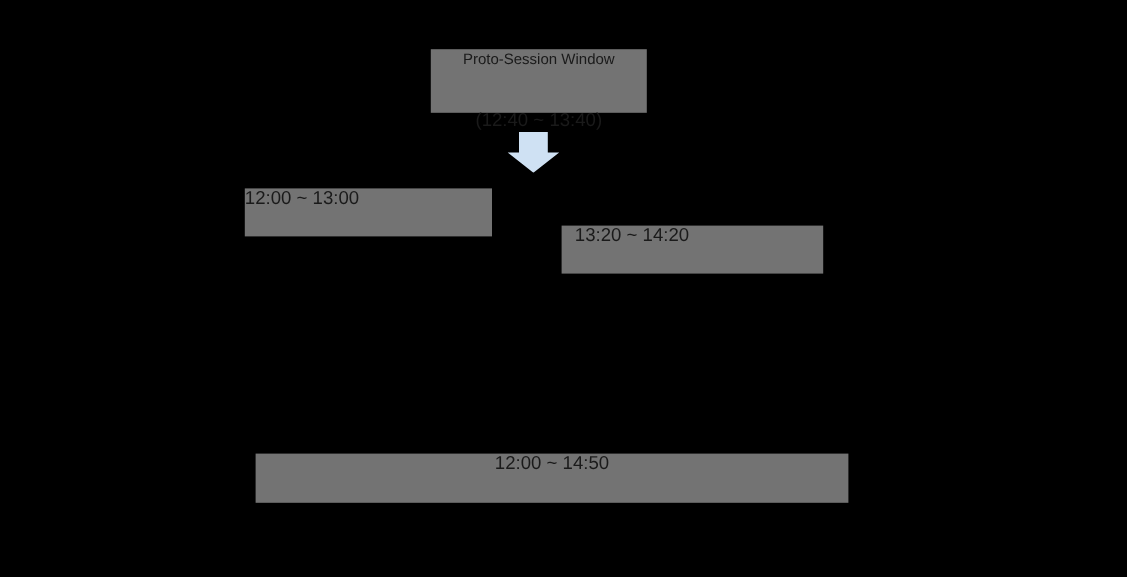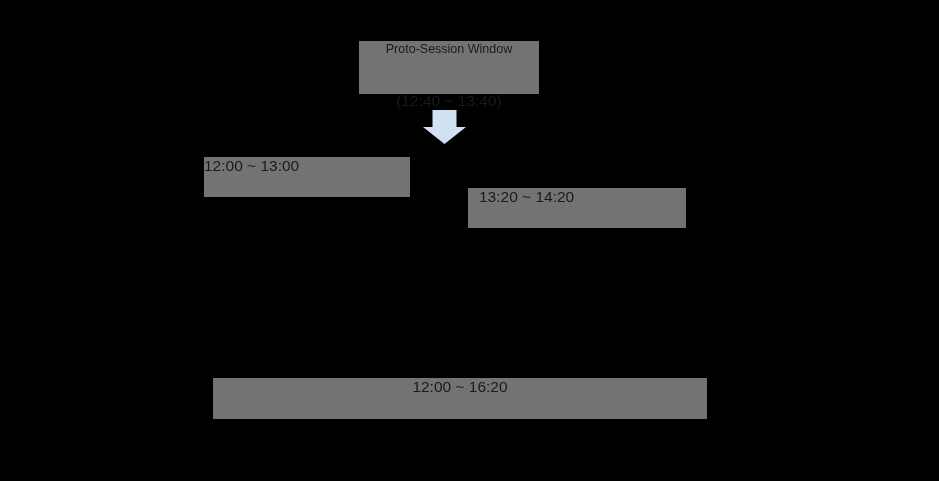--- a/index.html
+++ b/index.html
@@ -96,16 +96,16 @@
 
   <div class="box" id="node-left">
     <div>12:00 ~ 13:00</div>
   </div>
 
   <div class="box" id="node-right">
     <div>13:20 ~ 14:20</div>
   </div>
 
   <div class="box" id="node-merged">
-    <div>12:00 ~ 16:20</div>
+    <div>12:00 ~ 14:50</div>
   </div>
 
 </div>
 
 </body></html>

